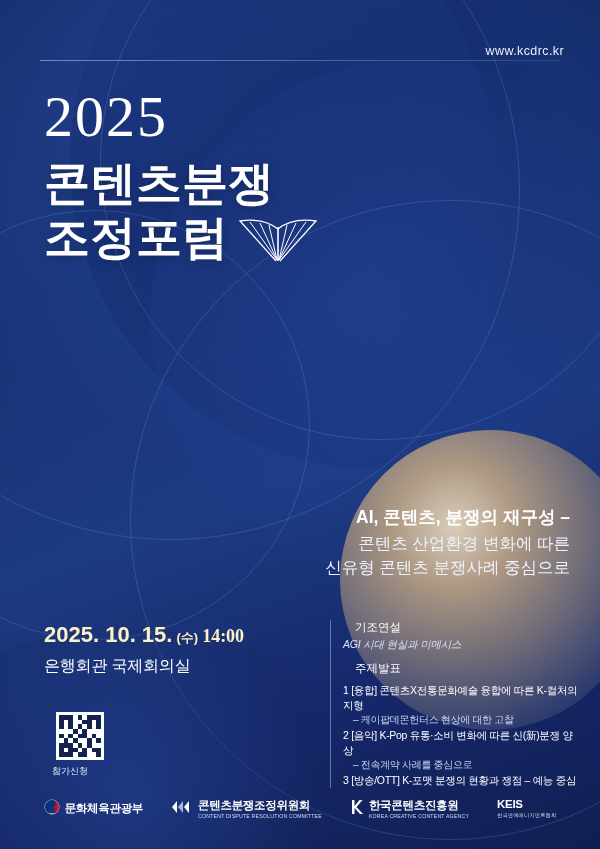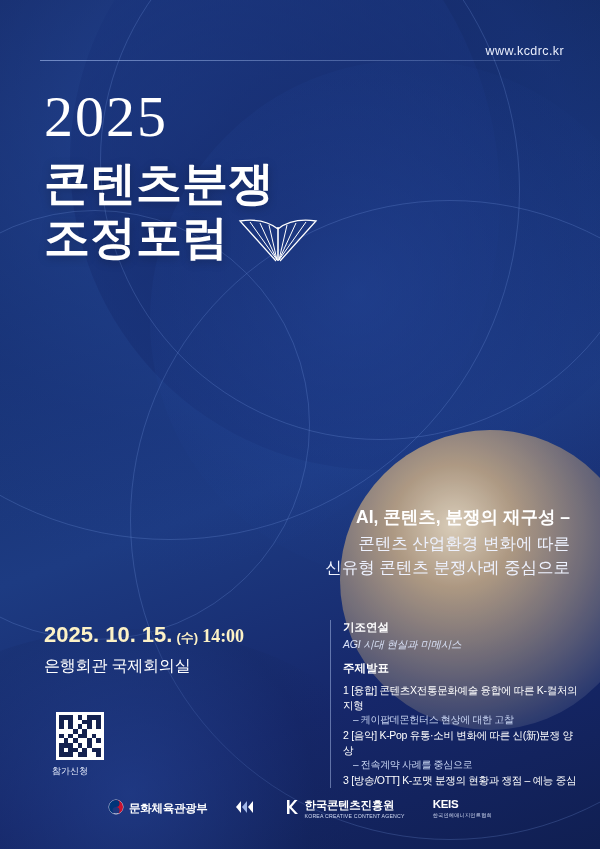--- a/index.html
+++ b/index.html
@@ -148,23 +148,24 @@
   .program {
     position: absolute;
     left: 330px; top: 620px;
     width: 250px;
     border-left: 1px solid rgba(190,210,250,0.45);
     padding-left: 12px;
     color: #eef3ff;
   }
   .prog-head {
     font-size: 11.5px;
-    font-weight: 700;
+    font-weight: 400;
     color: #ffffff;
     margin-bottom: 3px;
+    margin-left: 12px;
   }
   .prog-sub {
     font-size: 10.5px;
     color: #d9e2f8;
     margin-bottom: 9px;
     letter-spacing: -0.2px;
     font-style: italic;
   }
   .prog-item {
     font-size: 10.5px;
@@ -418,20 +419,24 @@
         <span class="logo-txt-main">문화체육관광부</span>
       </span>
     </div>
 
     <div class="logo">
       <svg class="logo-mark" width="22" height="14" viewBox="0 0 22 14">
         <path d="M1 7 L6 1 L6 13 Z" fill="#ffffff"></path>
         <path d="M7 7 L12 1 L12 13 Z" fill="#9fb6e8"></path>
         <path d="M13 7 L18 1 L18 13 Z" fill="#ffffff"></path>
       </svg>
+      <span>
+        <span class="logo-txt-main">콘텐츠분쟁조정위원회</span>
+        <span class="logo-txt-sub">CONTENT DISPUTE RESOLUTION COMMITTEE</span>
+      </span>
     </div>
 
     <div class="logo">
       <svg class="logo-mark" width="14" height="16" viewBox="0 0 14 16">
         <path d="M2 1 L2 15 L4.5 15 L4.5 9 L10 15 L13 15 L6.5 8 L12.5 1 L9.5 1 L4.5 7 L4.5 1 Z" fill="#ffffff"></path>
       </svg>
       <span>
         <span class="logo-txt-main">한국콘텐츠진흥원</span>
         <span class="logo-txt-sub">KOREA CREATIVE CONTENT AGENCY</span>
       </span>

